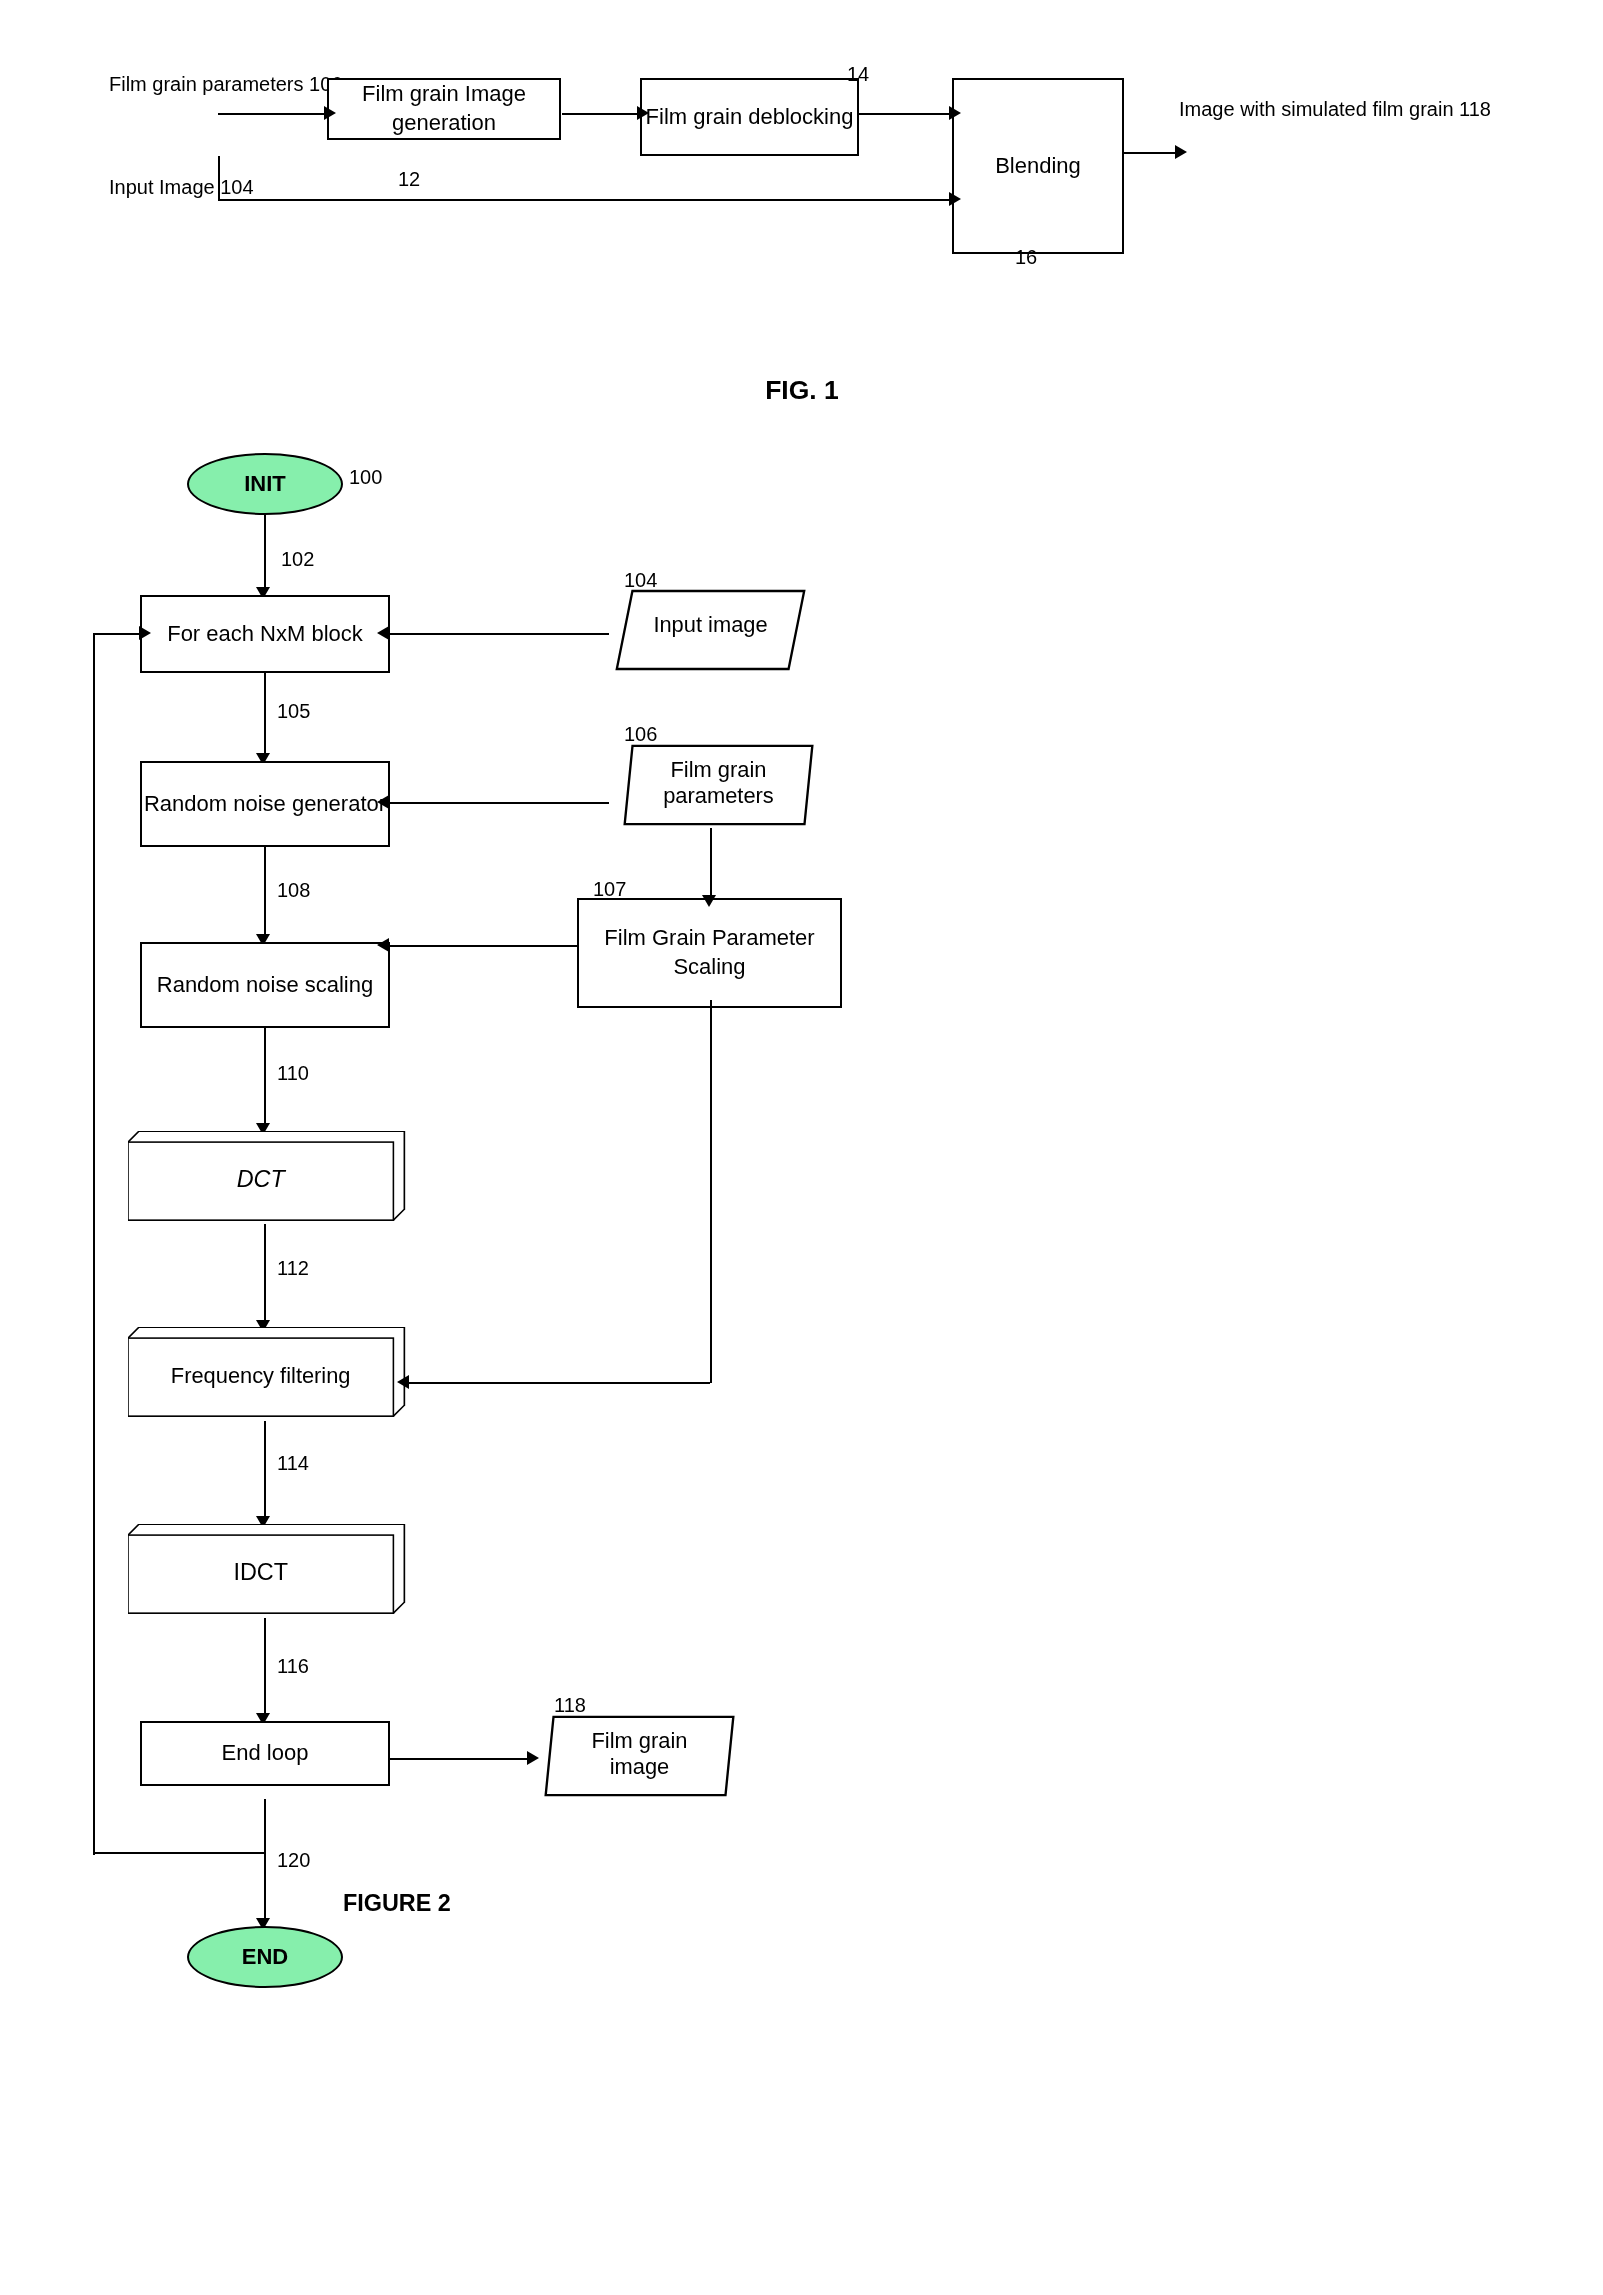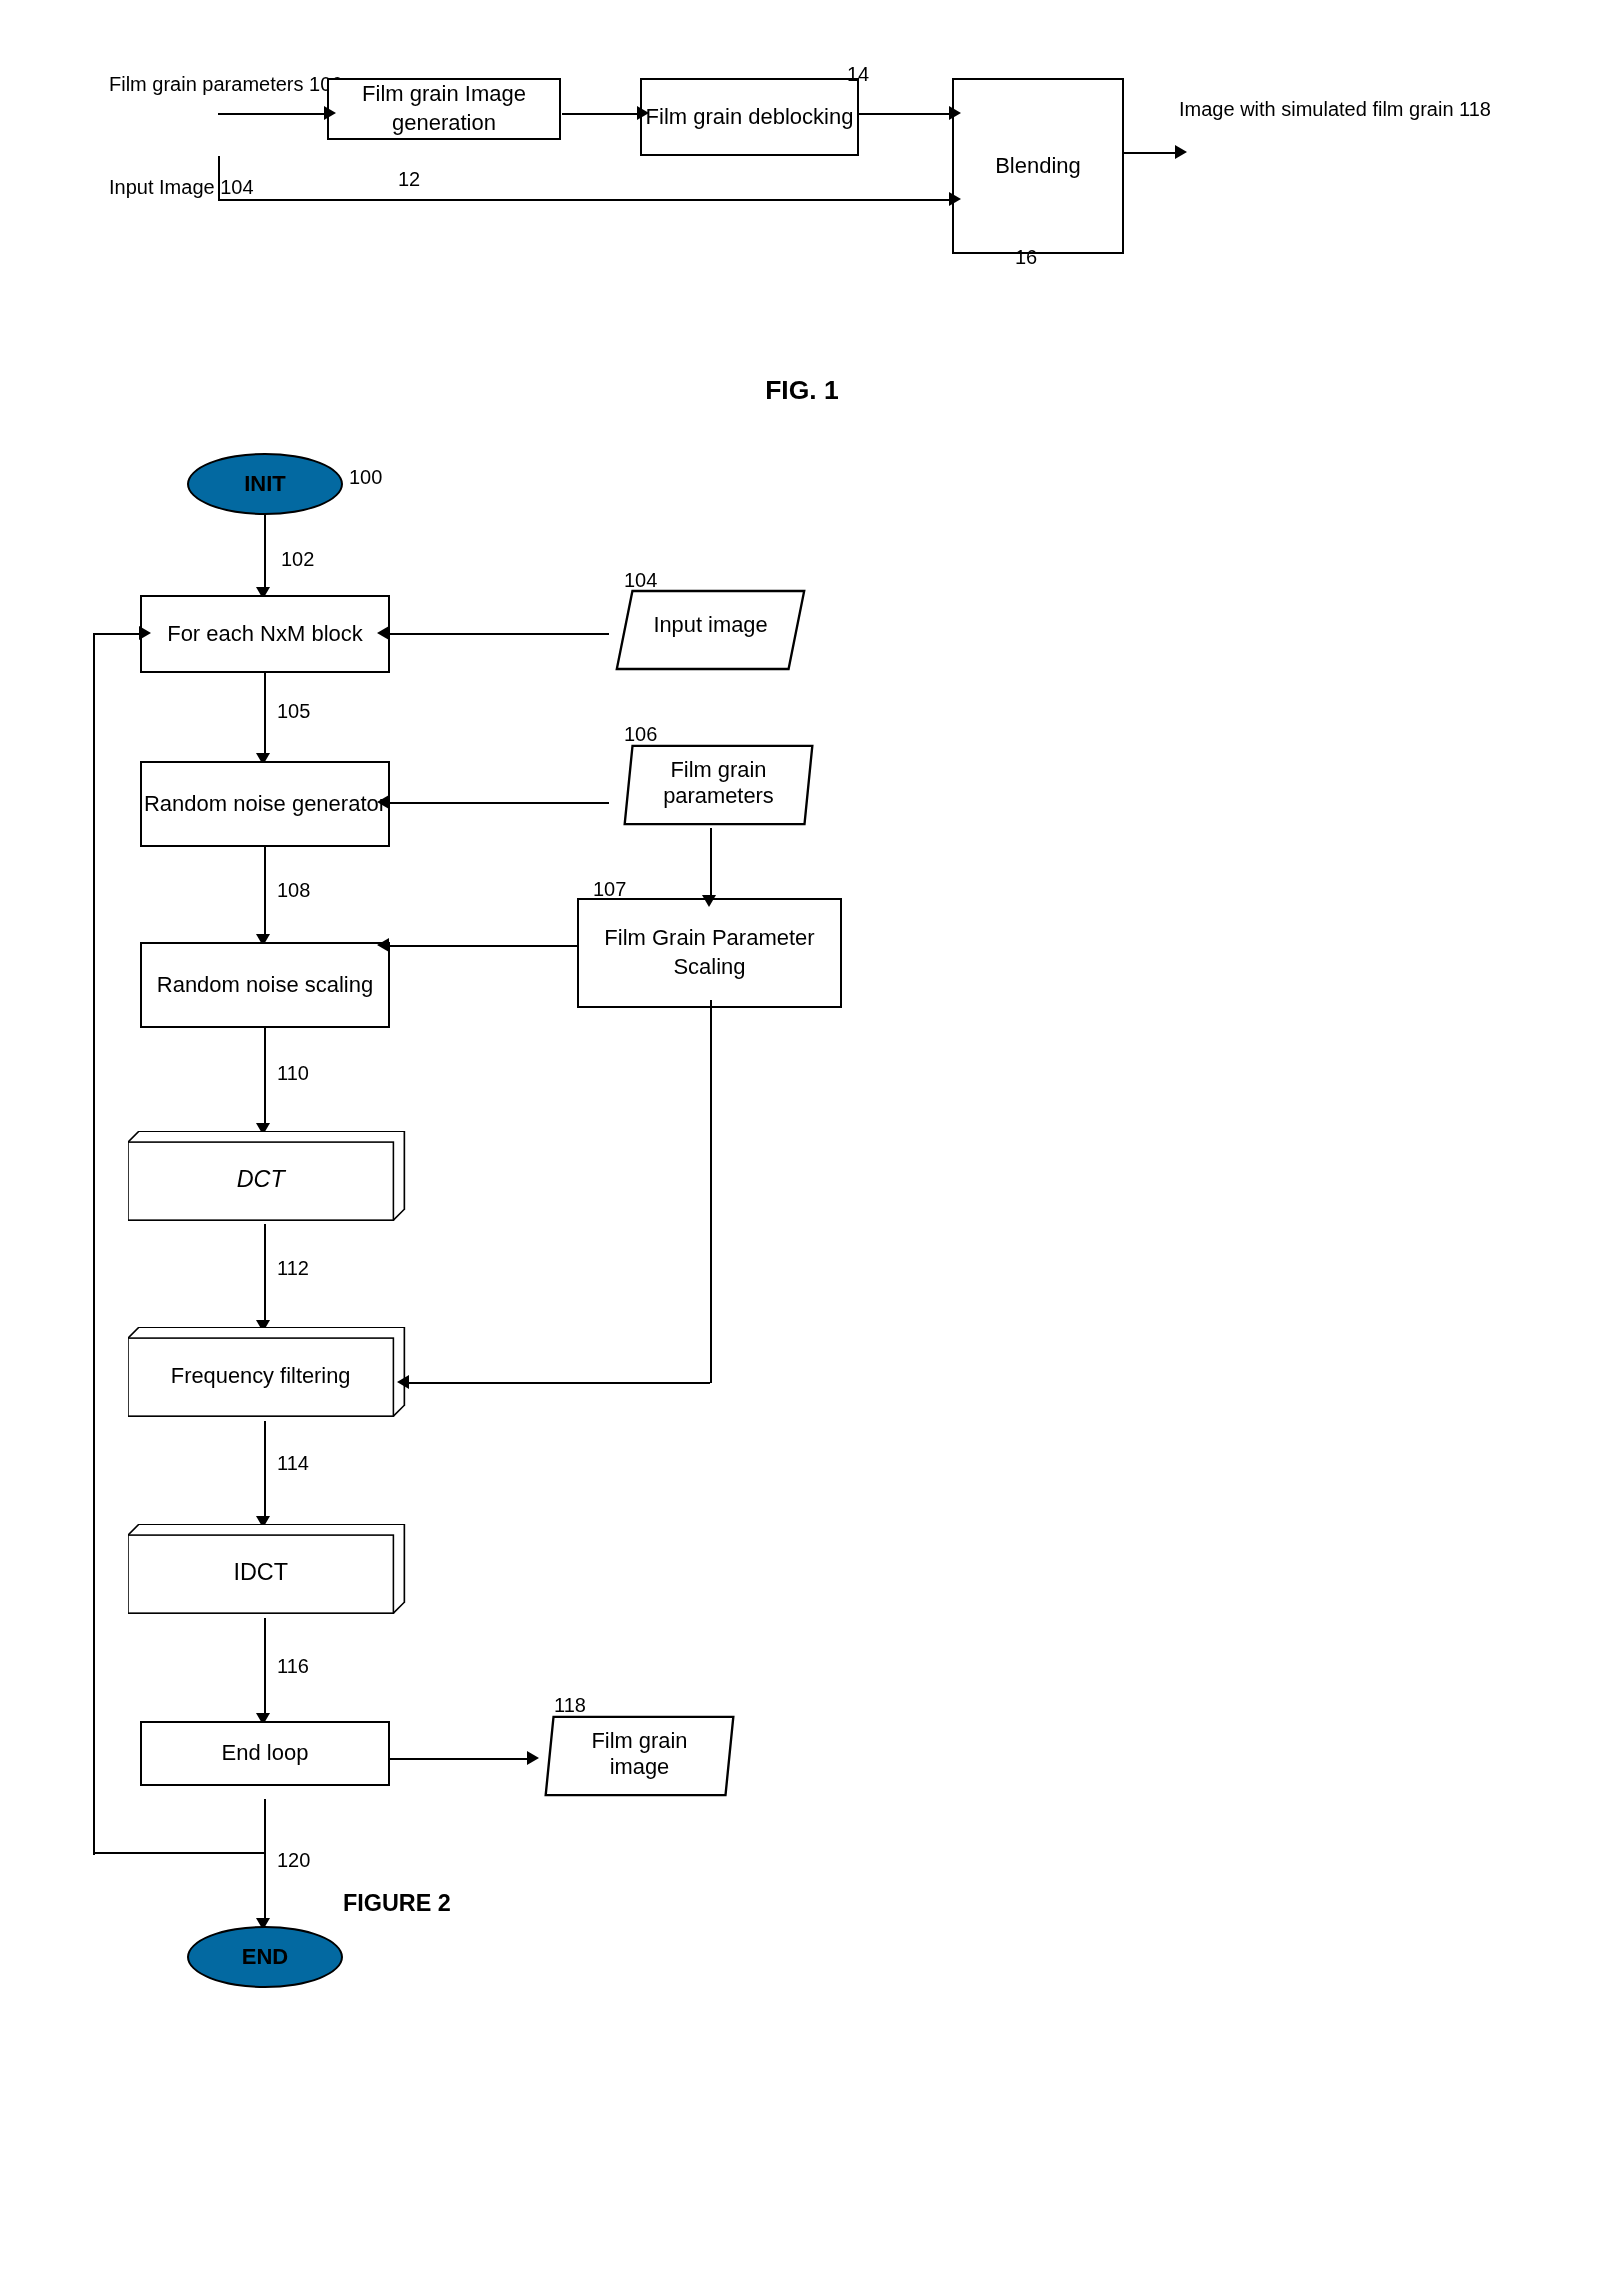--- a/index.html
+++ b/index.html
@@ -43,21 +43,21 @@
       align-items: center;
       justify-content: center;
       text-align: center;
       font-size: 22px;
       font-weight: normal;
       line-height: 1.3;
     }
     .oval {
       position: absolute;
       border: 2.3px solid #000;
-      background: #0369a1;
+      background: #86efac;
       border-radius: 50%;
       display: flex;
       align-items: center;
       justify-content: center;
       text-align: center;
       font-size: 22px;
       font-weight: bold;
       line-height: 1.3;
     }
     .label {

